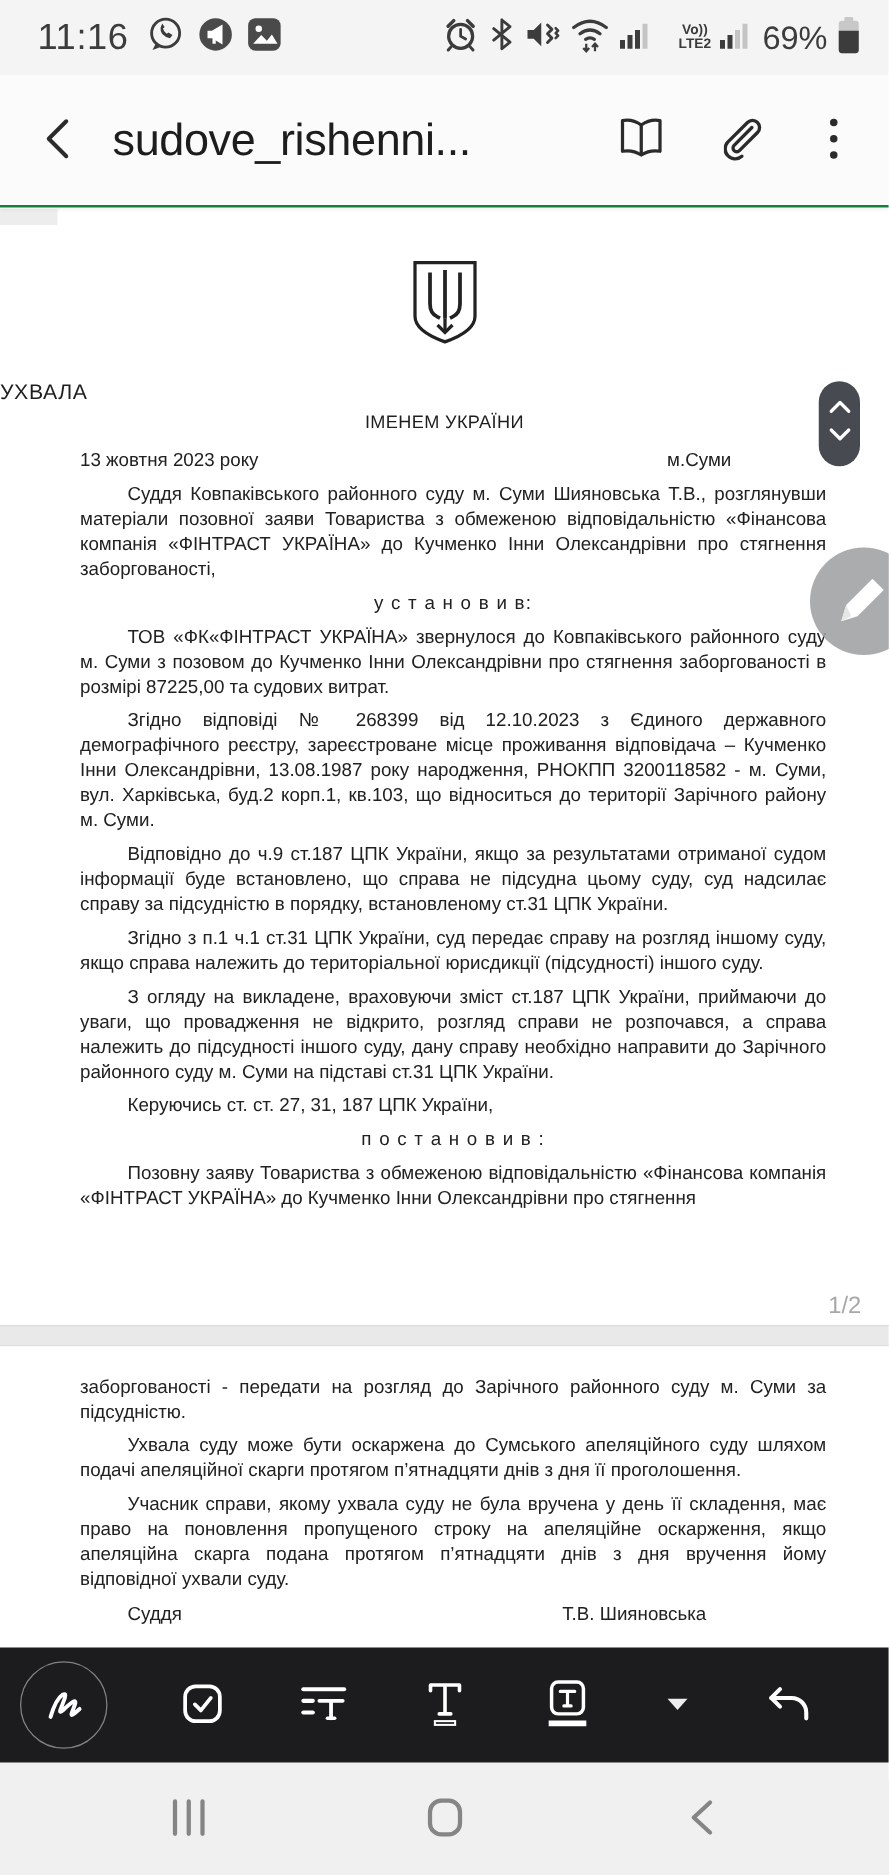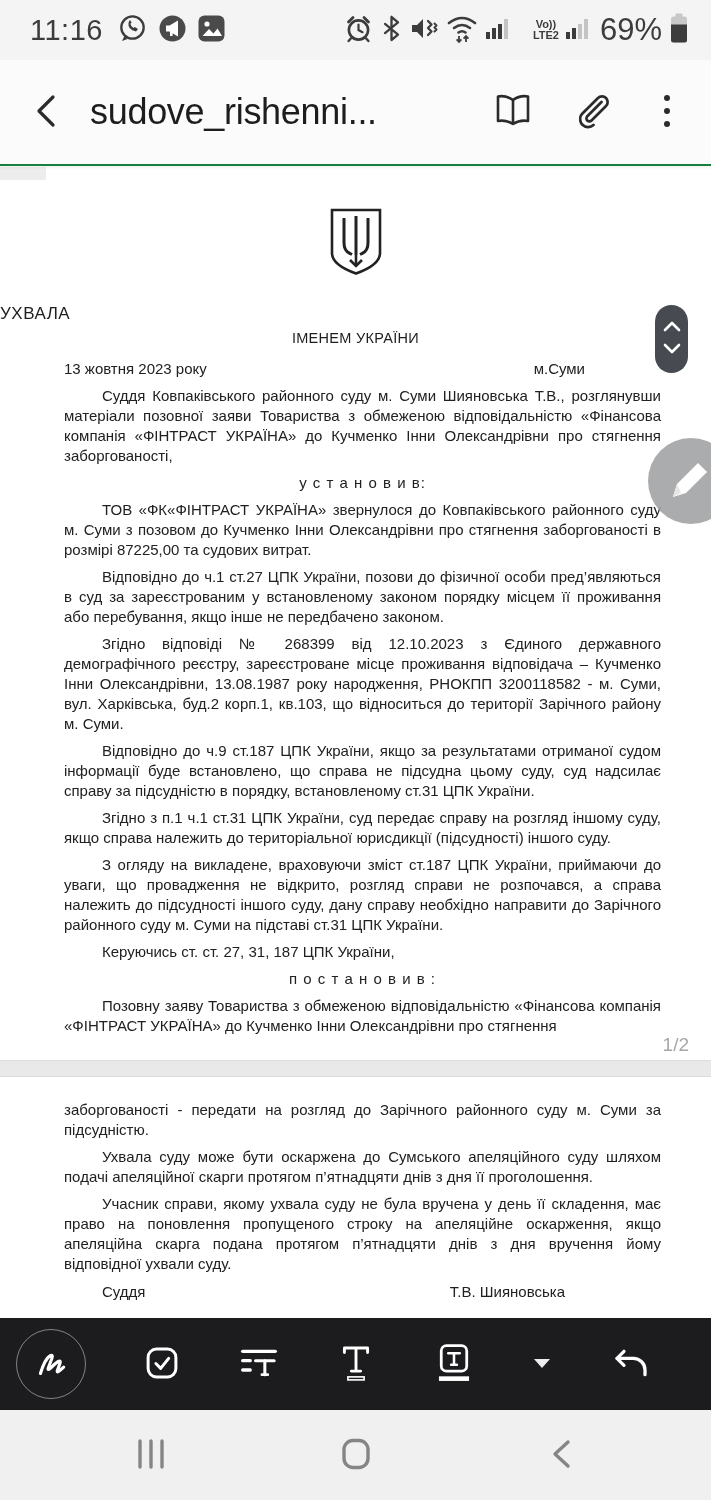--- a/index.html
+++ b/index.html
@@ -5,21 +5,21 @@
   * { margin:0; padding:0; box-sizing:border-box; }
   html,body { width:711px; height:1500px; }
   body { font-family:"Liberation Sans", sans-serif; background:#fff; overflow:hidden; position:relative; }
 
   
   .status-bar { height:60px; background:#f4f4f4; display:flex; align-items:center; padding:0 22px 0 30px; }
   .sb-time { font-size:29px; color:#3c3c3c; letter-spacing:.5px; margin-right:14px; }
   .sb-left { display:flex; align-items:center; gap:9px; }
   .sb-right { margin-left:auto; display:flex; align-items:center; gap:7px; }
   .sb-volte { font-size:11px; font-weight:600; line-height:11px; color:#3c3c3c; text-align:center;margin-left:16px; }
-  .sb-batt-pct { font-size:31px; color:#3c3c3c; margin-left:3px; }
+  .sb-batt-pct { font-size:26px; color:#3c3c3c; margin-left:3px; }
 
   
   .app-header { height:106px; background:#fbfbfb; display:flex; align-items:center; padding:0 30px;
                 border-bottom:2px solid #15803d; box-shadow:0 2px 3px rgba(0,0,0,.05); position:relative; z-index:3; }
   .hd-title { font-size:36px; font-weight:500; color:#1d1d1d; margin-left:26px; letter-spacing:-.3px;
               white-space:nowrap; overflow:hidden; max-width:370px; }
   .hd-icons { margin-left:auto; display:flex; align-items:center; gap:46px; padding-right:8px; }
   .icon-btn { display:flex; align-items:center; justify-content:center; background:none; border:none; cursor:pointer; padding:0; }
 
   
@@ -199,21 +199,20 @@
   <div class="doc-subtitle">ІМЕНЕМ УКРАЇНИ</div>
 
   <div class="doc-body">
     <div class="date-row">
       <span>13 жовтня 2023 року</span>
       <span>м.Суми</span>
     </div>
     <p class="para">Суддя Ковпаківського районного суду м. Суми Шияновська Т.В., розглянувши матеріали позовної заяви Товариства з обмеженою відповідальністю «Фінансова компанія «ФІНТРАСТ УКРАЇНА» до Кучменко Інни Олександрівни про стягнення заборгованості,</p>
     <p class="centered-word">у с т а н о в и в:</p>
     <p class="para">ТОВ «ФК«ФІНТРАСТ УКРАЇНА»  звернулося до Ковпаківського районного суду м. Суми з позовом до Кучменко Інни Олександрівни про стягнення заборгованості в розмірі 87225,00 та судових витрат.</p>
-    <p class="para">Відповідно до ч.1 ст.27 ЦПК України, позови до фізичної особи пред’являються в суд за зареєстрованим у встановленому законом порядку місцем її проживання або перебування, якщо інше не передбачено законом.</p>
     <p class="para">Згідно відповіді № 268399 від 12.10.2023 з Єдиного державного демографічного реєстру, зареєстроване місце проживання відповідача – Кучменко Інни Олександрівни, 13.08.1987 року народження, РНОКПП 3200118582 - м. Суми, вул. Харківська, буд.2 корп.1, кв.103, що відноситься до території Зарічного району м. Суми.</p>
     <p class="para">Відповідно до ч.9 ст.187 ЦПК України, якщо за результатами отриманої судом інформації буде встановлено, що справа не підсудна цьому суду, суд надсилає справу за підсудністю в порядку, встановленому ст.31 ЦПК України.</p>
     <p class="para">Згідно з п.1 ч.1 ст.31 ЦПК України, суд передає справу на розгляд іншому суду, якщо справа належить до територіальної юрисдикції (підсудності) іншого суду.</p>
     <p class="para">З огляду на викладене, враховуючи зміст ст.187 ЦПК України, приймаючи до уваги, що провадження не відкрито, розгляд справи не розпочався, а справа належить до підсудності іншого суду, дану справу необхідно направити до Зарічного районного суду м. Суми на підставі ст.31 ЦПК України.</p>
     <p class="para">Керуючись ст. ст. 27, 31, 187 ЦПК України,</p>
     <p class="centered-word">п о с т а н о в и в :</p>
     <p class="para">Позовну заяву Товариства з обмеженою відповідальністю «Фінансова компанія «ФІНТРАСТ УКРАЇНА» до Кучменко Інни Олександрівни про стягнення</p>
   </div>
 
   <span class="page-num">1/2</span>

